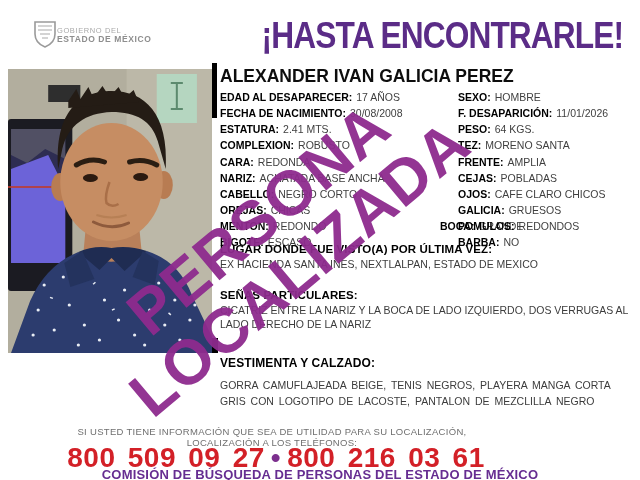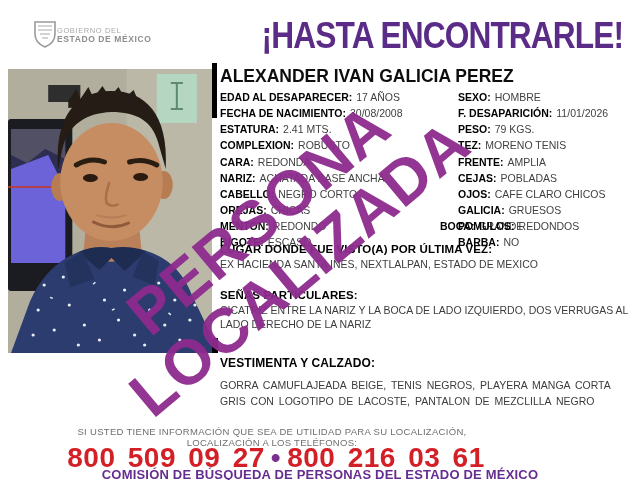--- a/index.html
+++ b/index.html
@@ -155,22 +155,22 @@
     <div class="row">
       <span class="lbl">MENTON:</span><span class="val">REDONDO</span>
       <span class="boca"><span class="lbl">BOCA:</span><span class="val">GRANDE</span></span>
     </div>
     <div class="row"><span class="lbl">BIGOTE:</span><span class="val">ESCASO</span></div>
   </div>
 
   <div class="col col-right">
     <div class="row"><span class="lbl">SEXO:</span><span class="val">HOMBRE</span></div>
     <div class="row"><span class="lbl">F. DESAPARICIÓN:</span><span class="val">11/01/2026</span></div>
-    <div class="row"><span class="lbl">PESO:</span><span class="val">79 KGS.</span></div>
-    <div class="row"><span class="lbl">TEZ:</span><span class="val">MORENO TENIS</span></div>
+    <div class="row"><span class="lbl">PESO:</span><span class="val">64 KGS.</span></div>
+    <div class="row"><span class="lbl">TEZ:</span><span class="val">MORENO SANTA</span></div>
     <div class="row"><span class="lbl">FRENTE:</span><span class="val">AMPLIA</span></div>
     <div class="row"><span class="lbl">CEJAS:</span><span class="val">POBLADAS</span></div>
     <div class="row"><span class="lbl">OJOS:</span><span class="val">CAFE CLARO CHICOS</span></div>
     <div class="row"><span class="lbl">GALICIA:</span><span class="val">GRUESOS</span></div>
     <div class="row"><span class="lbl">POMULOS:</span><span class="val">REDONDOS</span></div>
     <div class="row"><span class="lbl">BARBA:</span><span class="val">NO</span></div>
   </div>
 
   <div class="section sec-lastseen">
     <div class="sec-head">LUGAR DONDE FUE VISTO(A) POR ÚLTIMA VEZ:</div>

